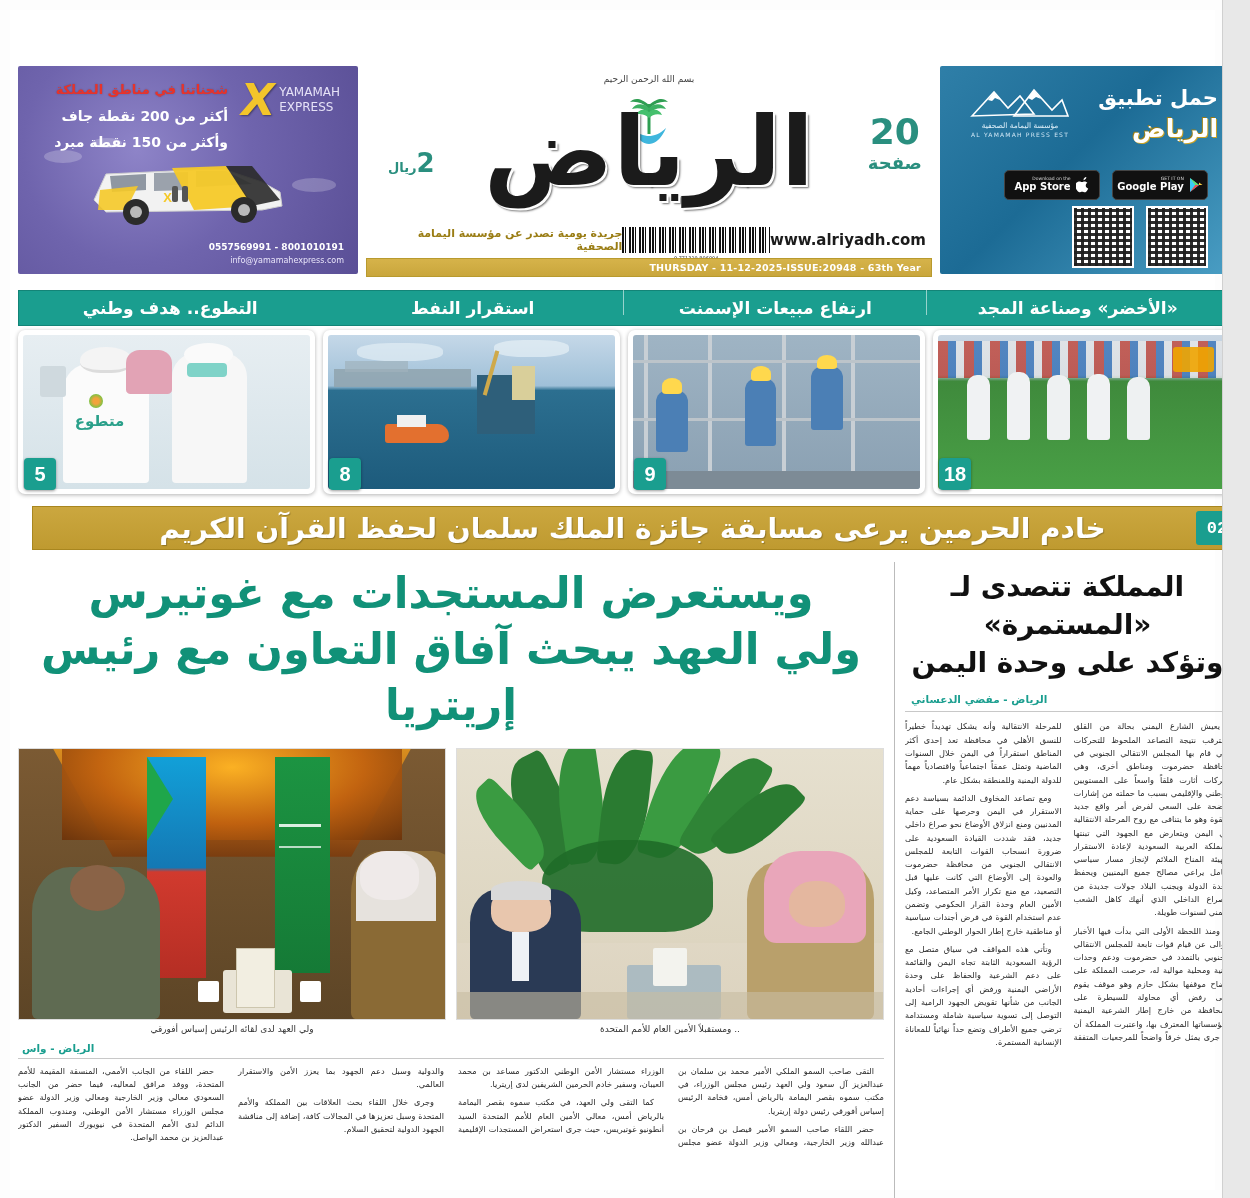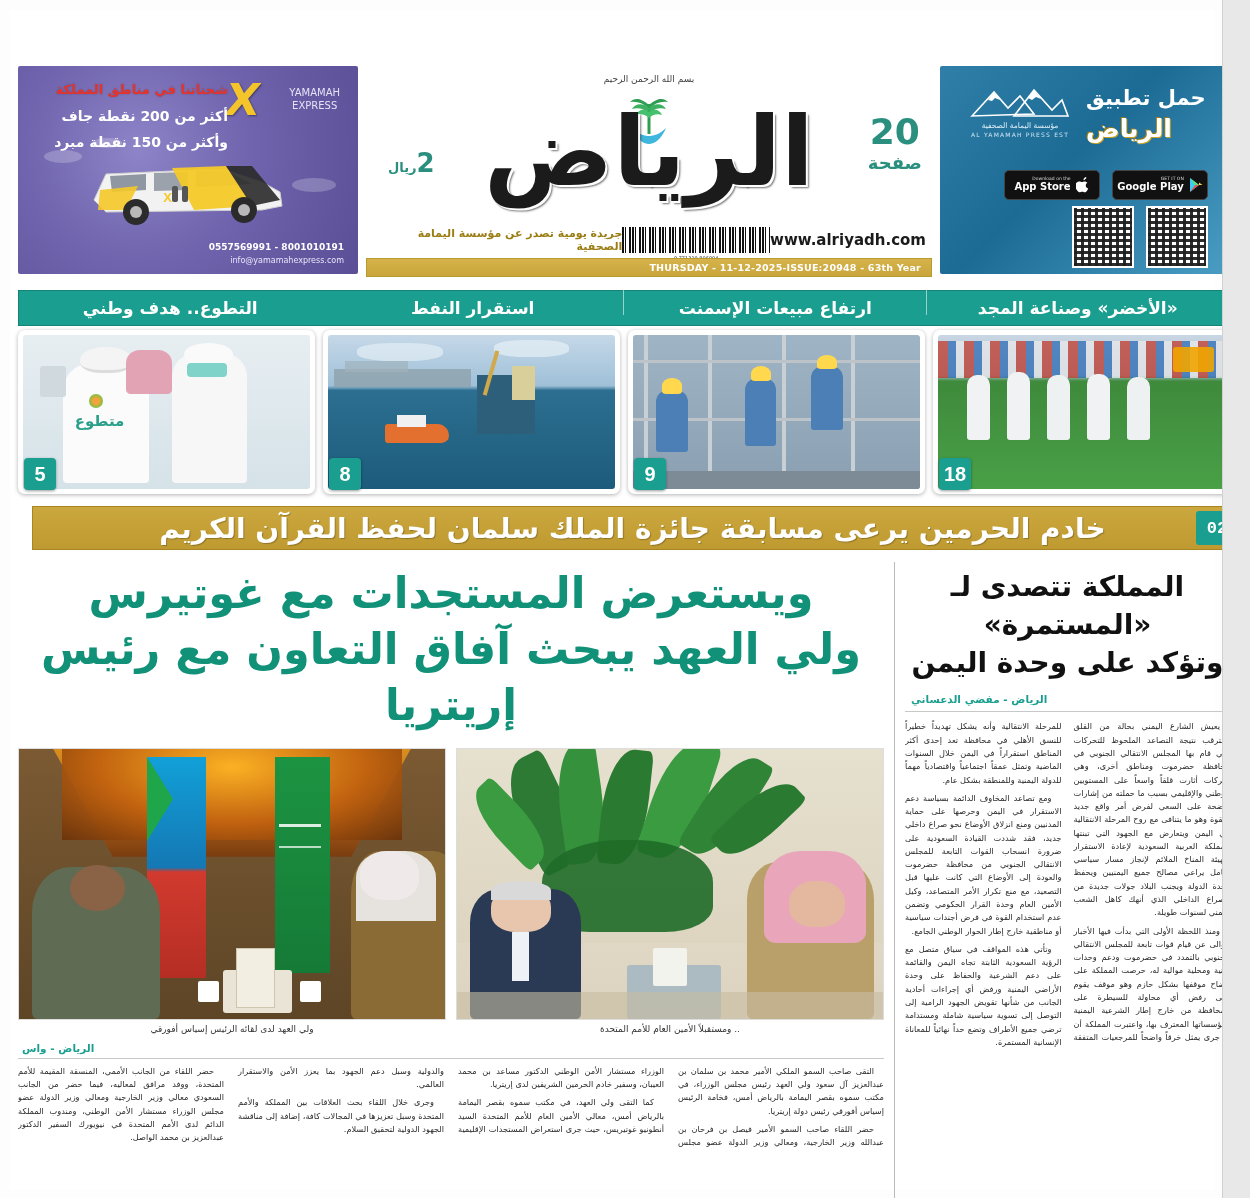--- a/index.html
+++ b/index.html
@@ -32,21 +32,21 @@
   .app-promo{
     width:290px;height:208px;margin-top:4px;
     background:linear-gradient(135deg,#2f7fa8 0%,#1c6b95 45%,#4a9ec4 100%);
     position:relative;overflow:hidden;border-radius:2px;
     order:3;
   }
   .mount-logo{position:absolute;right:150px;top:18px;width:120px;text-align:center;}
   .mount-svg{display:block;margin:0 auto;}
   .press-ar{font-size:7.5px;color:#dff0fa;margin-top:3px;letter-spacing:.2px;}
   .press-en{font-size:6px;color:#cfe6f5;letter-spacing:1.2px;margin-top:1px;}
-  .promo-head{position:absolute;right:12px;top:20px;width:132px;text-align:left;}
+  .promo-head{position:absolute;right:12px;top:20px;width:132px;text-align:right;}
   .promo-line1{font-size:21px;color:#fff;font-weight:bold;}
   .promo-line2{font-size:25px;color:#fff;font-weight:bold;margin-top:4px;
     text-shadow:1px 1px 0 #c9a227,-1px -1px 0 #9a7d14;}
   .badges{position:absolute;right:22px;top:104px;display:flex;gap:12px;flex-direction:row-reverse;}
   .store-badge{width:96px;height:30px;background:#111;border-radius:5px;
     display:flex;align-items:center;justify-content:center;gap:5px;border:1px solid #444;}
   .badge-txt{text-align:right;line-height:1.05;}
   .badge-small{font-size:4.5px;color:#ddd;display:block;}
   .badge-big{font-size:10px;color:#fff;font-weight:bold;display:block;}
   .qrs{position:absolute;right:22px;top:140px;display:flex;gap:12px;flex-direction:row-reverse;}
@@ -95,21 +95,21 @@
 
   
   .ad-right{
     width:340px;height:208px;margin-top:4px;order:1;
     background:radial-gradient(circle at 35% 40%,#8e84c8 0%,#6f64ad 45%,#5a4f96 100%);
     position:relative;overflow:hidden;border-radius:2px;
   }
   .ad-logo{position:absolute;right:18px;top:14px;display:flex;align-items:center;gap:4px;flex-direction:row-reverse;}
   .ad-x{font-size:44px;font-weight:bold;color:#f3c52b;line-height:.9;
     transform:skewX(-10deg);text-shadow:1px 1px 2px rgba(0,0,0,.4);}
-  .ad-brand{font-size:10px;color:#e6e2f7;line-height:1.25;text-align:center;direction:ltr;margin-left:25px;}
+  .ad-brand{font-size:12px;color:#e6e2f7;line-height:1.25;text-align:left;direction:ltr;}
   .ad-head{position:absolute;right:130px;top:16px;font-size:13px;font-weight:bold;
     color:#e8332a;text-shadow:0 0 2px rgba(0,0,0,.25);white-space:nowrap;}
   .ad-l1{position:absolute;right:130px;top:42px;font-size:14px;color:#fff;font-weight:bold;white-space:nowrap;}
   .ad-l2{position:absolute;right:130px;top:68px;font-size:14px;color:#fff;font-weight:bold;white-space:nowrap;}
   .ad-van{position:absolute;left:58px;bottom:42px;width:230px;height:92px;}
   .ad-phone{position:absolute;right:14px;bottom:22px;font-size:9px;color:#fff;direction:ltr;font-weight:bold;}
   .ad-mail{position:absolute;right:14px;bottom:9px;font-size:8px;color:#e9e5fa;direction:ltr;}
   .cloud{position:absolute;background:rgba(255,255,255,.22);border-radius:50%;}
 
   

